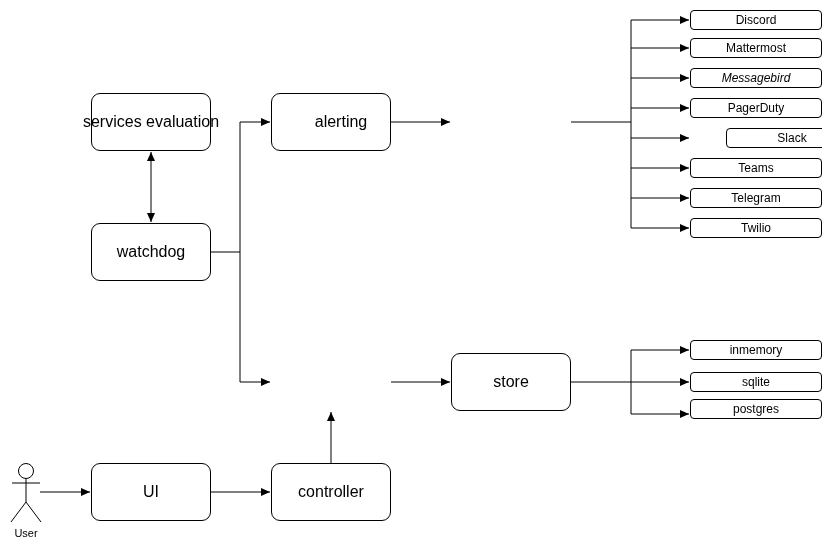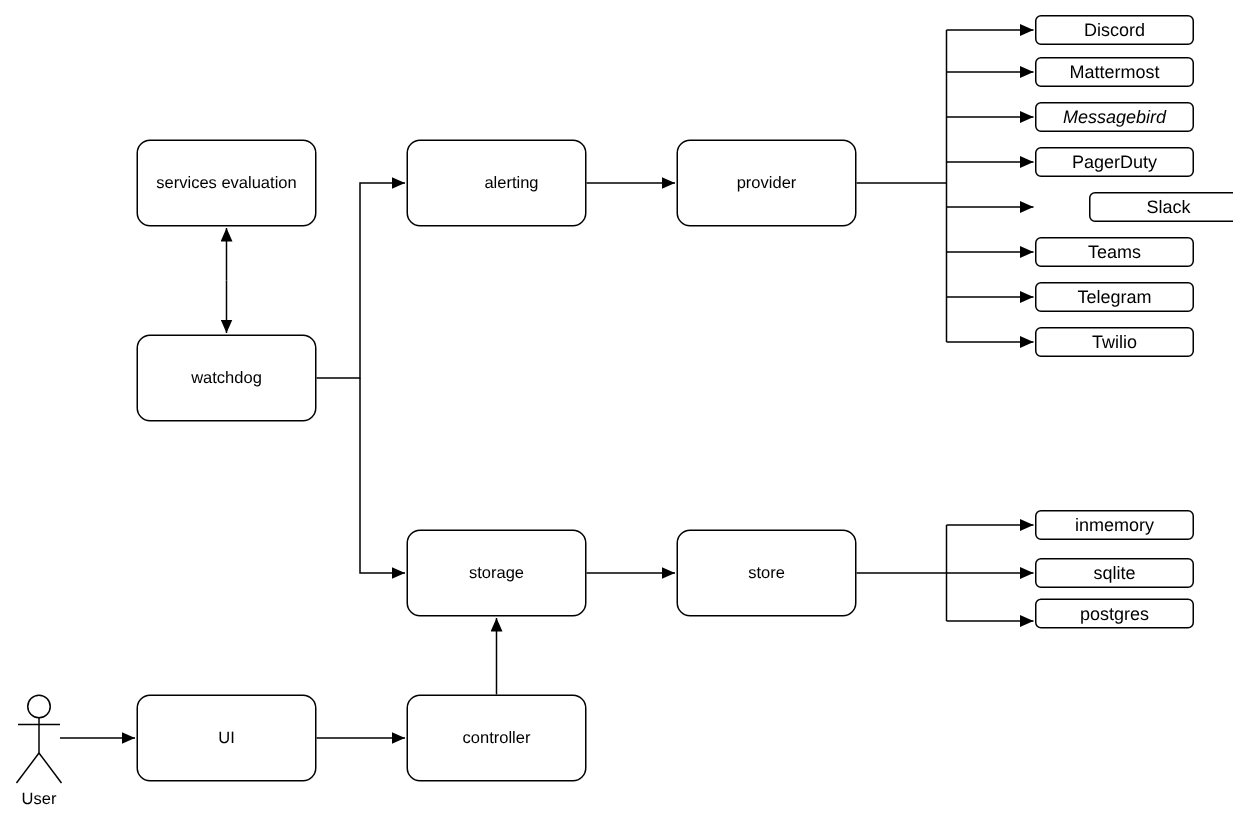--- a/index.html
+++ b/index.html
@@ -18,28 +18,28 @@
     position: absolute; left: 0; top: 0;
   }
   .node {
     position: absolute;
     width: 120px; height: 58px;
     box-sizing: border-box;
     background: #ffffff;
     border: 1px solid #000000;
     border-radius: 9px;
     display: flex; align-items: center; justify-content: center;
-    font-size: 11px;
+    font-size: 16px;
     white-space: nowrap;
     z-index: 2;
   }
   .leaf {
     position: absolute;
     left: 690px;
-    width: 106px; height: 20px;
+    width: 132px; height: 20px;
     box-sizing: border-box;
     background: #ffffff;
     border: 1px solid #000000;
     border-radius: 4px;
     display: flex; align-items: center; justify-content: center;
     font-size: 12px;
     white-space: nowrap;
     z-index: 2;
   }
   #n-services   { left: 91px;  top: 93px;  }
@@ -119,22 +119,20 @@
       <path d="M26 478.5 V502"></path>
       <path d="M12 483 H40"></path>
       <path d="M26 502 L11 522"></path>
       <path d="M26 502 L41 522"></path>
     </g>
   </svg>
 
   <div class="node" id="n-services">services evaluation</div>
   <div class="node" id="n-watchdog">watchdog</div>
   <div class="node" id="n-alerting">alerting</div>
-  <div class="node" id="n-provider">provider</div>
-  <div class="node" id="n-storage">storage</div>
   <div class="node" id="n-store">store</div>
   <div class="node" id="n-ui">UI</div>
   <div class="node" id="n-controller">controller</div>
 
   <div class="leaf" id="p0">Discord</div>
   <div class="leaf" id="p1">Mattermost</div>
   <div class="leaf" id="p2">Messagebird</div>
   <div class="leaf" id="p3">PagerDuty</div>
   <div class="leaf" id="p4">Slack</div>
   <div class="leaf" id="p5">Teams</div>

